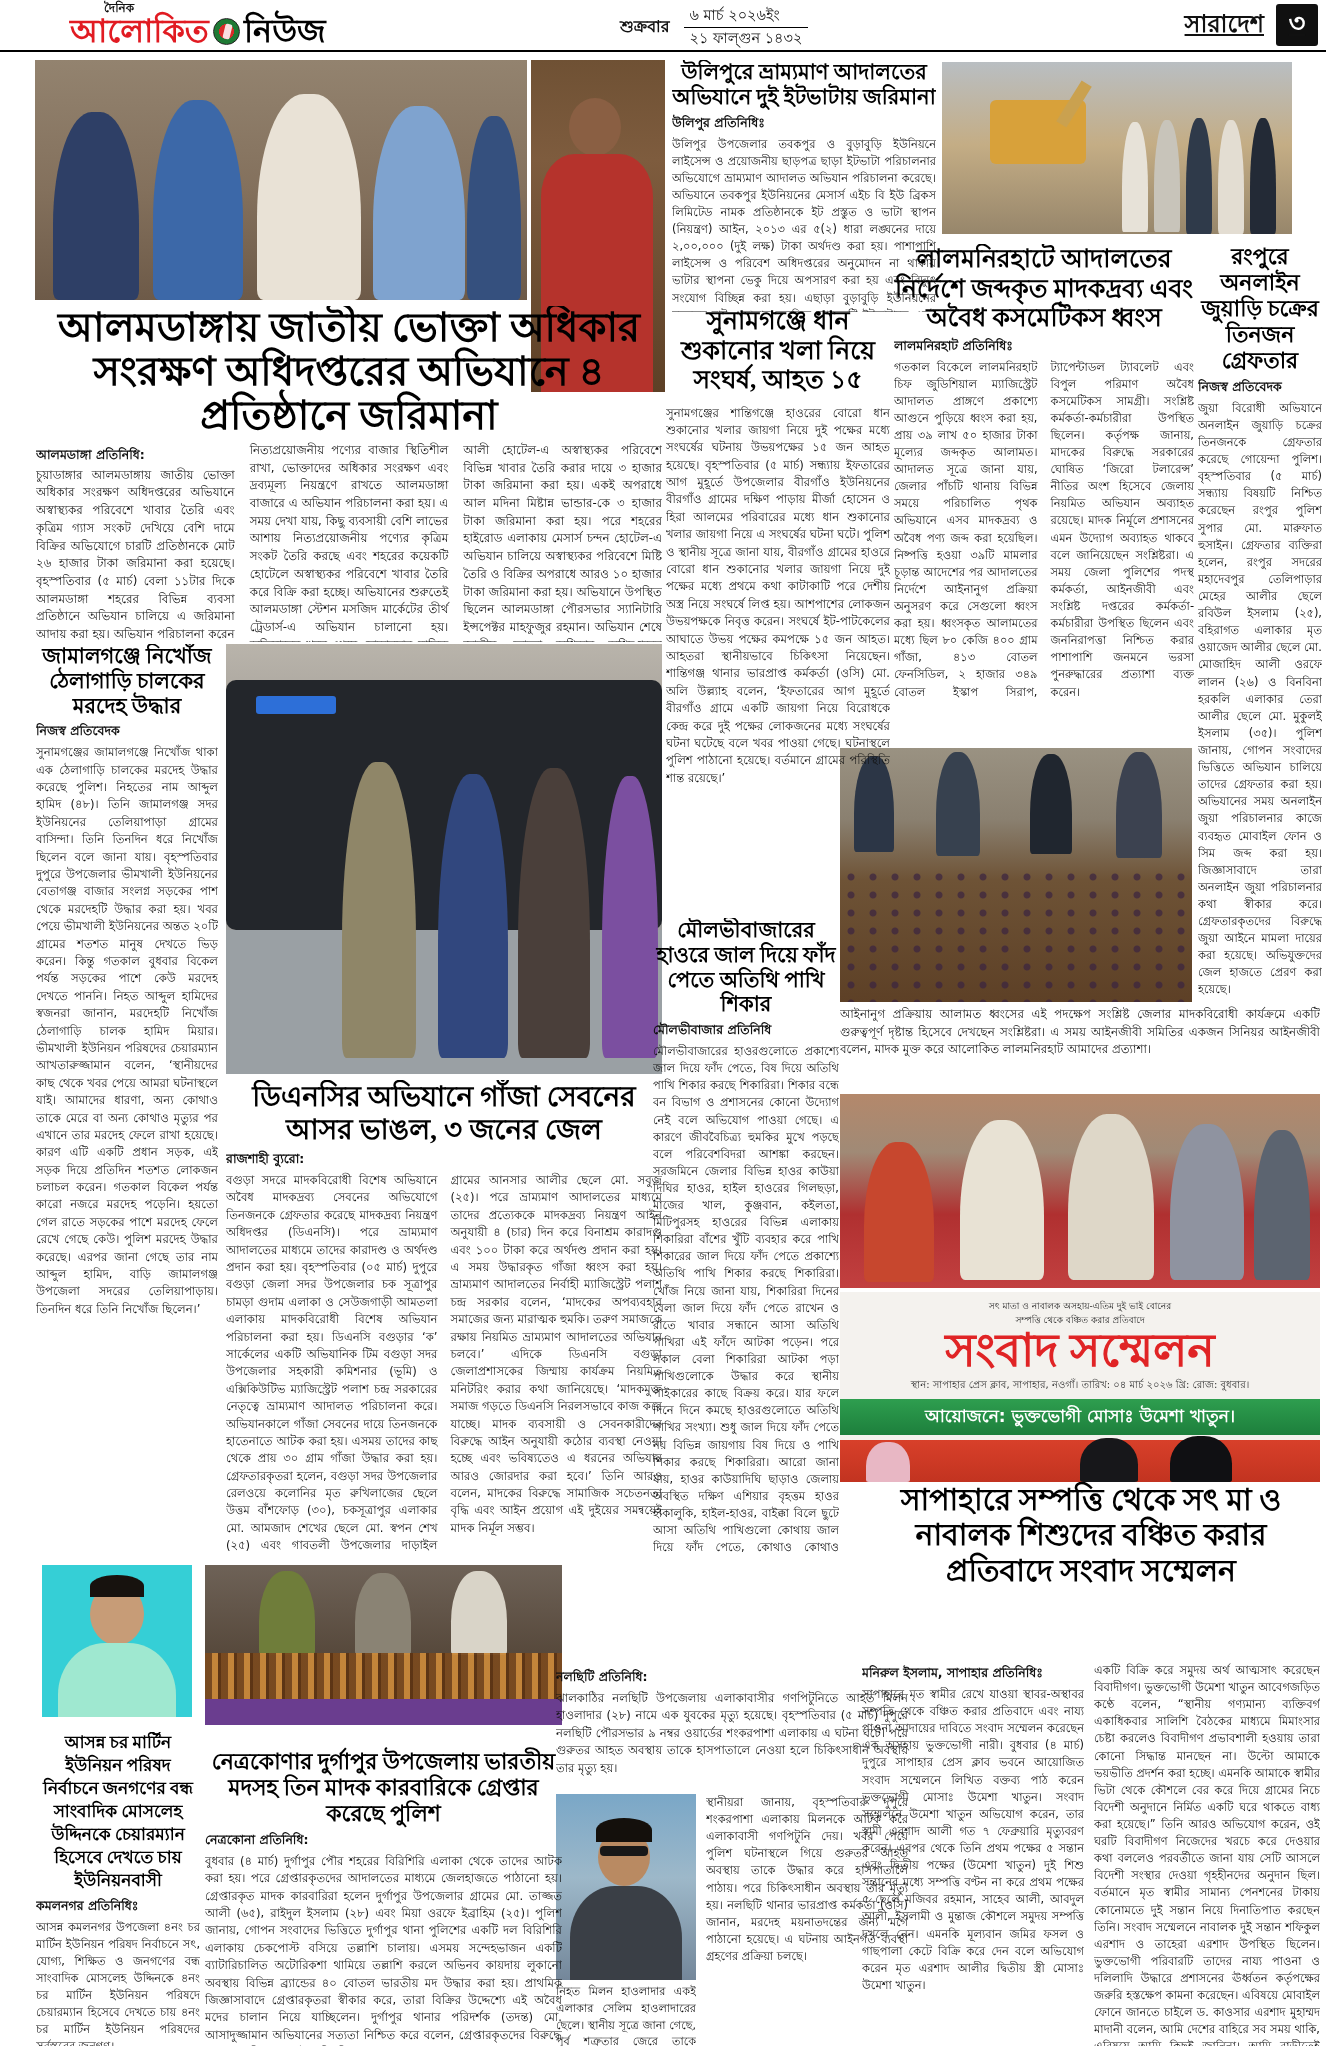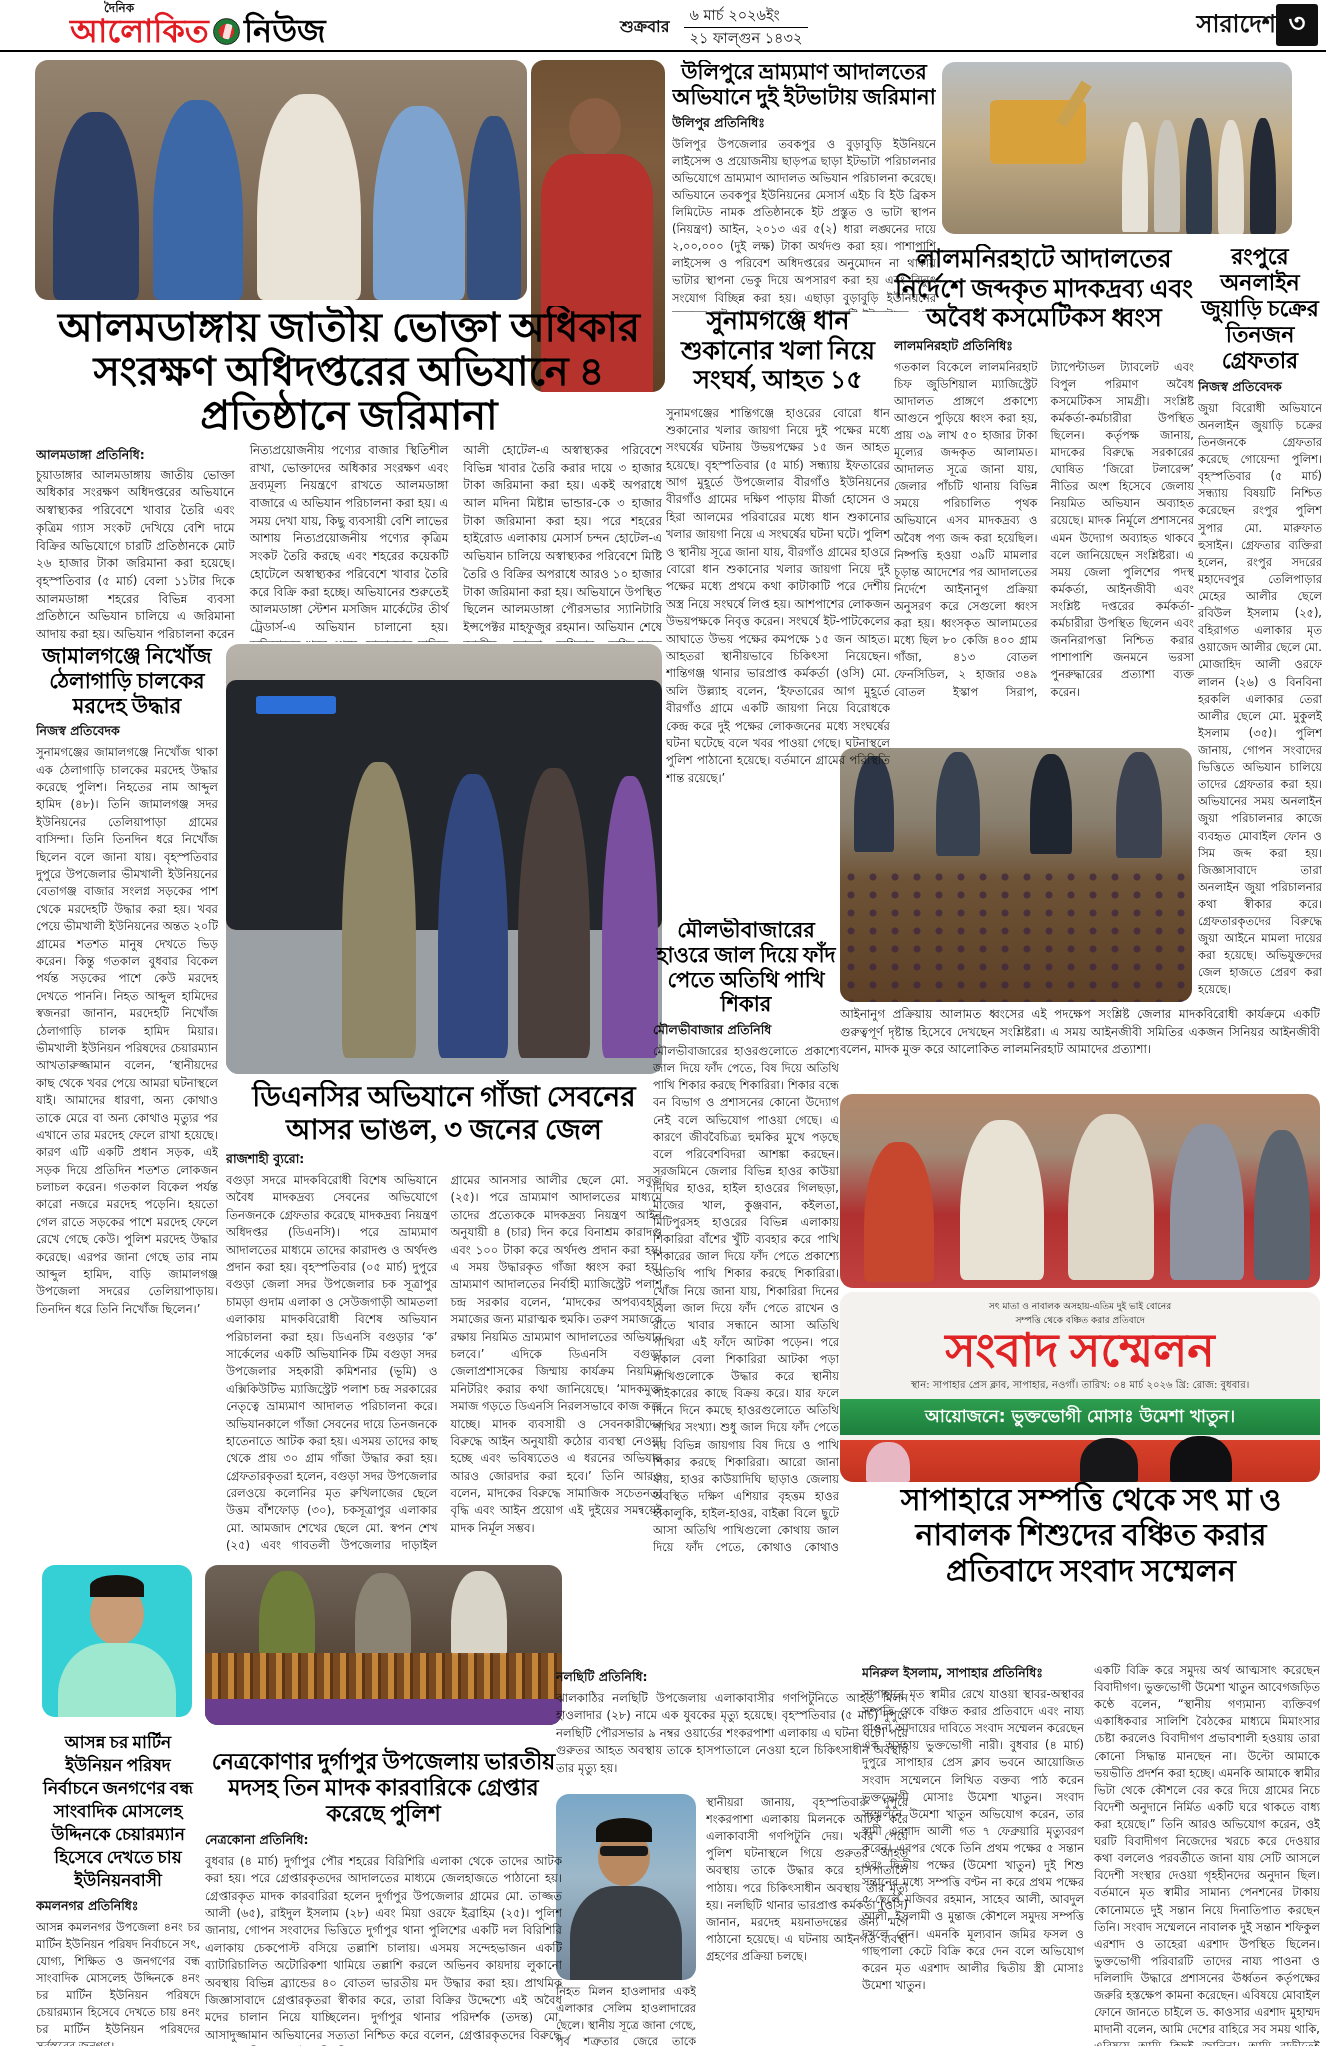--- a/index.html
+++ b/index.html
@@ -30,41 +30,41 @@
     background:radial-gradient(circle at 50% 50%, #d92b28 0 42%, var(--brand-green) 43% 100%);
     border:1px solid #222;position:relative;
   }
   .logo-emblem::after{content:"";position:absolute;left:10px;top:5px;width:7px;height:15px;
     background:#fff;opacity:.85;transform:rotate(14deg);border-radius:2px;}
   .dateblock{position:absolute;left:620px;top:6px;display:flex;align-items:center;gap:14px;}
   .day{font-size:16px;font-weight:600;}
   .dates{display:flex;flex-direction:column;font-size:14.5px;line-height:1.35;}
   .dates span:first-child{border-bottom:1px solid #000;padding:0 6px 1px;}
   .dates span:last-child{padding:1px 6px 0;}
-  .section-block{position:absolute;right:8px;top:4px;display:flex;align-items:center;}
+  .section-block{position:absolute;right:8px;top:4px;display:flex;align-items:center;gap:12px;text-decoration:underline;}
   .section-name{font-size:24px;font-weight:800;}
   .page-num{
     width:42px;height:42px;background:#101010;color:#fff;font-size:26px;font-weight:800;
     display:flex;align-items:center;justify-content:center;border-radius:3px;
   }
   
   .art{position:absolute;display:flex;flex-direction:column;overflow:hidden;}
   .hl{
     font-family:"Liberation Serif","DejaVu Serif",serif;
     font-weight:800;text-align:center;line-height:1.18;color:#000;
   }
   .byline{font-size:12.5px;font-weight:700;margin:4px 0 2px;}
   .body{
     font-size:11.8px;line-height:1.5;text-align:justify;flex:1;overflow:hidden;
     color:#141414;
   }
   .cols2{column-count:2;column-gap:13px;}
   .cols3{column-count:3;column-gap:15px;}
   
-  .photo{position:absolute;overflow:hidden;background:#8b8178;border-radius:13px;}
+  .photo{position:absolute;overflow:hidden;background:#8b8178;}
   .sil{position:absolute;border-radius:45% 45% 6% 6% / 60% 60% 5% 5%;}
   .head{position:absolute;border-radius:50%;}
   .band{position:absolute;left:0;width:100%;}
   
   .banner-top{font-size:9px;text-align:center;color:#222;line-height:1.5;padding-top:8px;}
   .banner-title{
     font-size:46px;font-weight:800;color:#e02425;text-align:center;line-height:1.05;
     font-family:"Liberation Serif","DejaVu Serif",serif;white-space:nowrap;
   }
   .banner-venue{font-size:10px;text-align:center;color:#333;margin-top:2px;}

